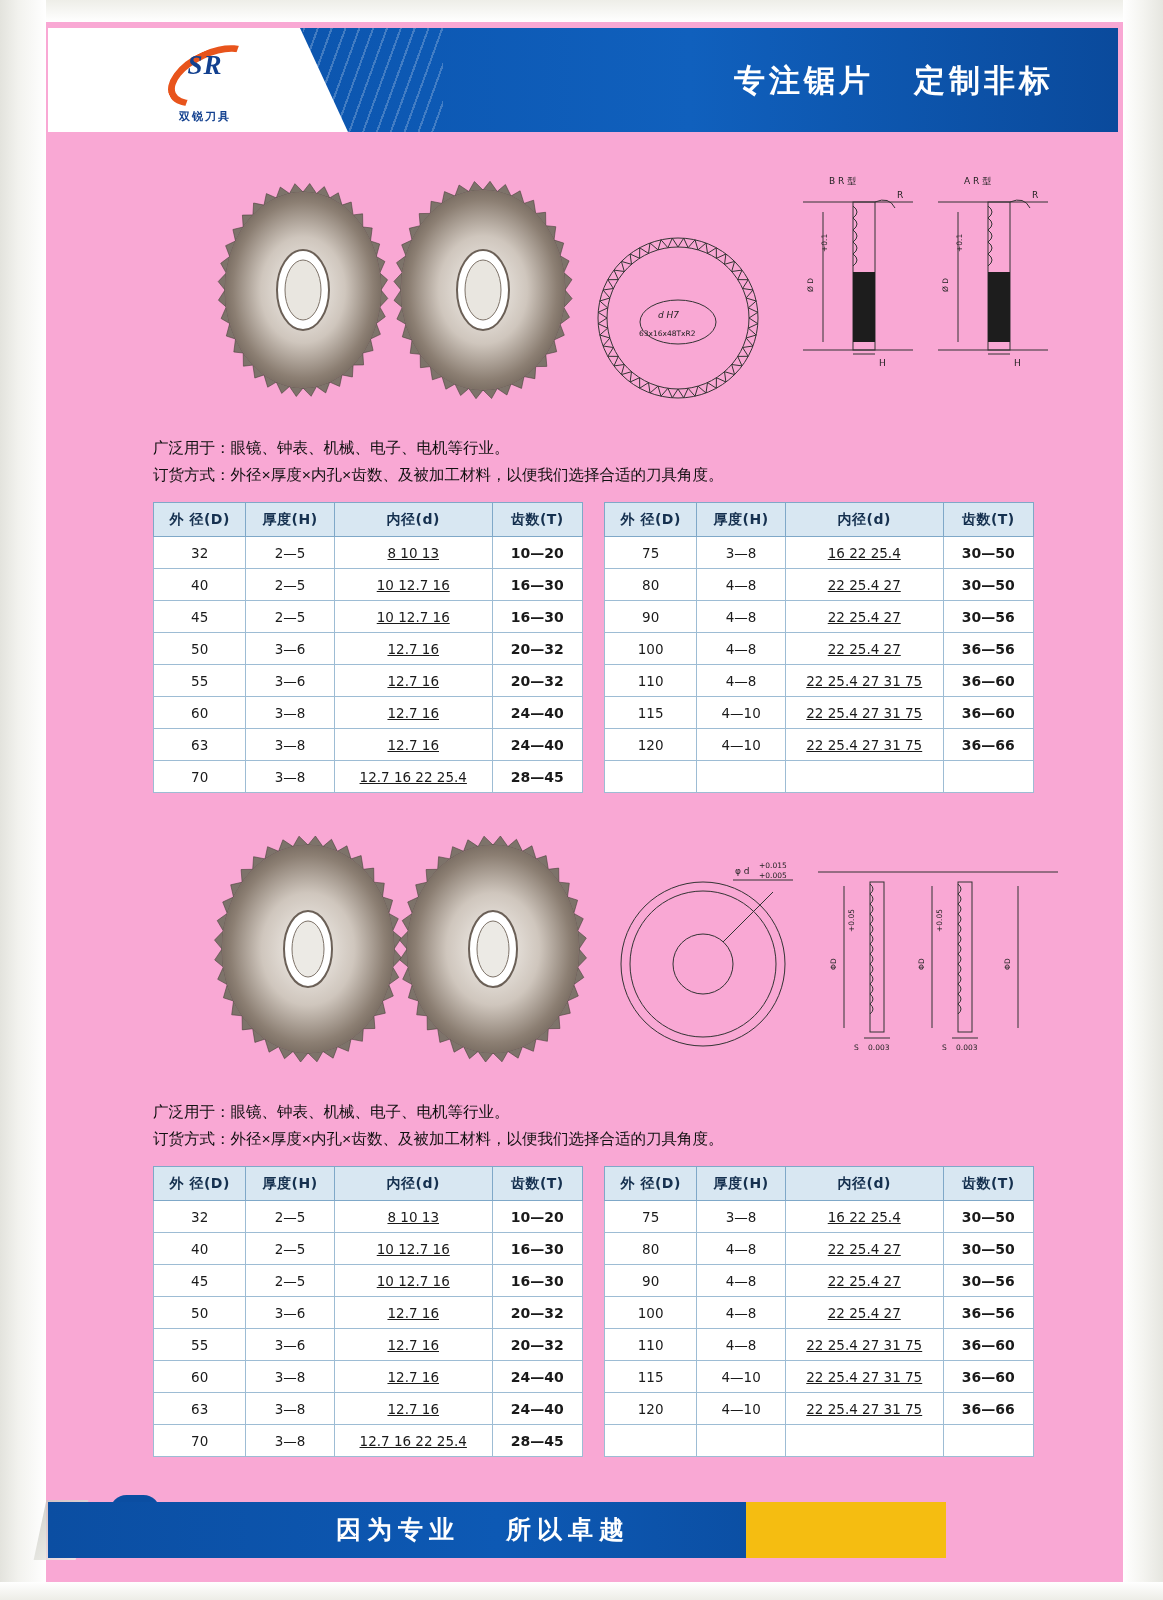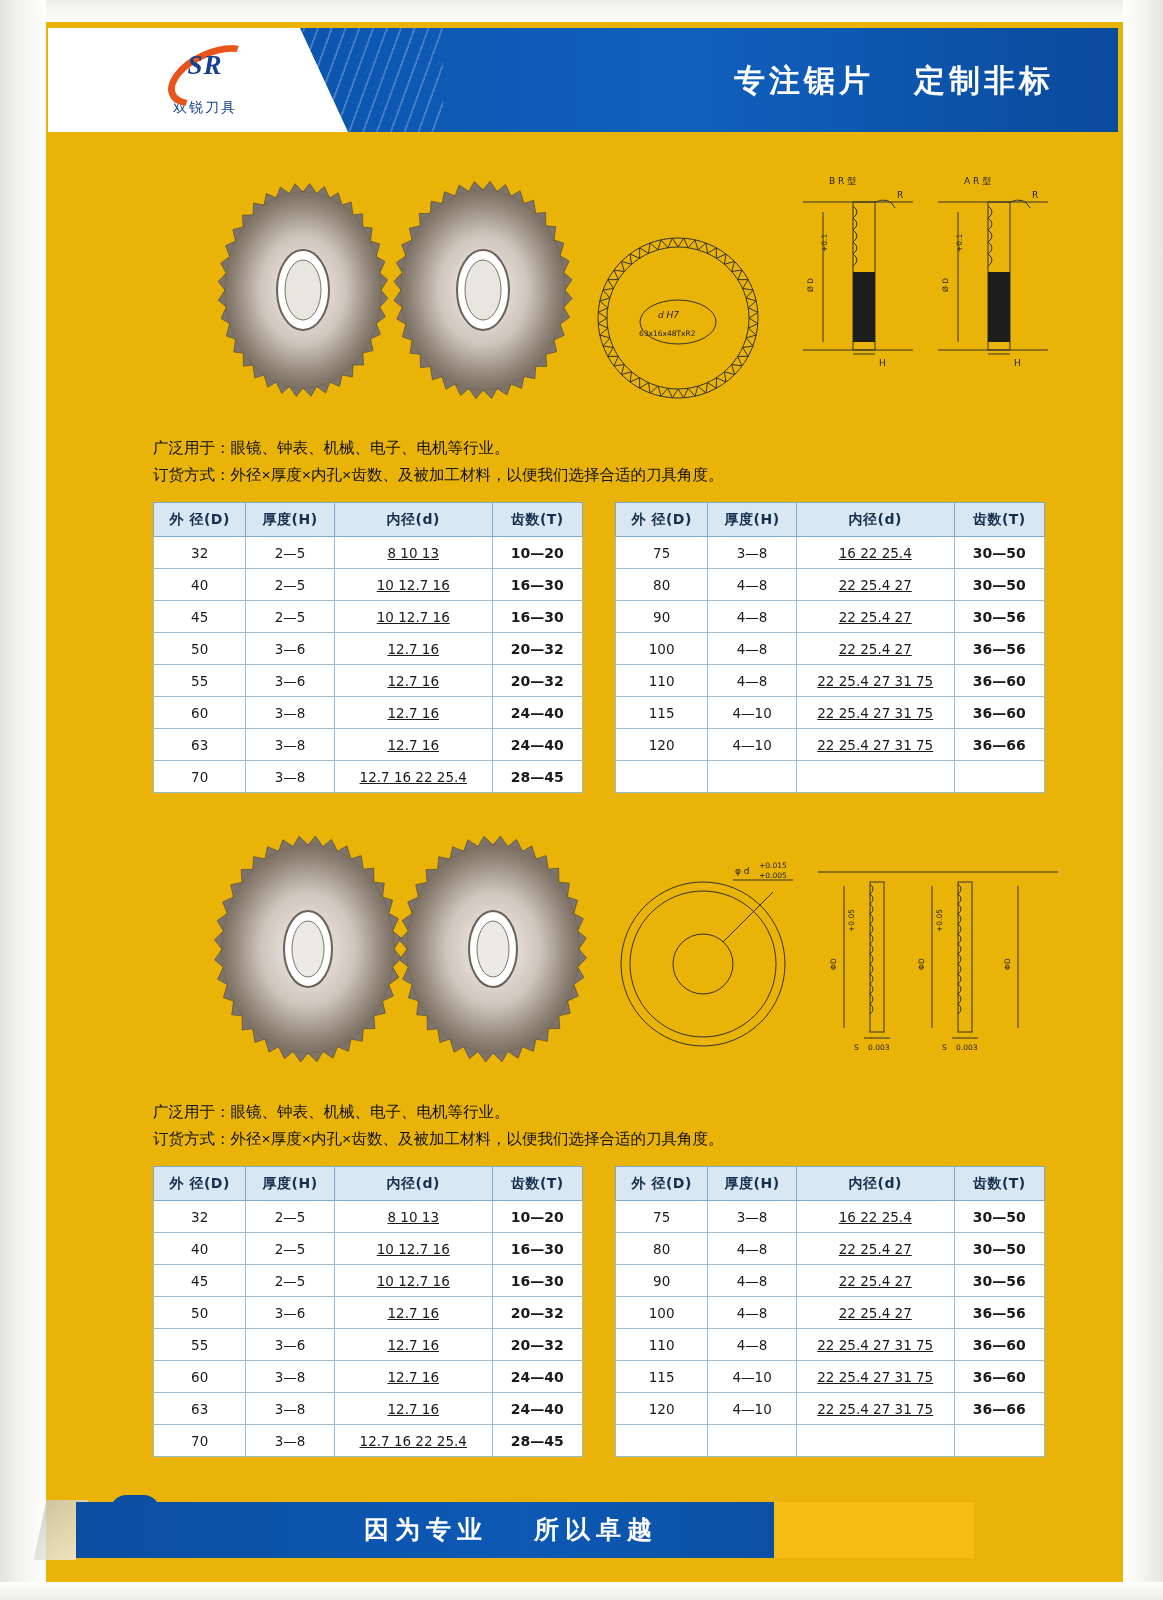--- a/index.html
+++ b/index.html
@@ -5,21 +5,21 @@
   html,body{margin:0;padding:0;}
   body{
     width:1163px;height:1600px;
     background:#fdfdfb;
     font-family:"Liberation Sans","DejaVu Sans",sans-serif;
     position:relative;
     overflow:hidden;
   }
   .page{
     position:absolute;inset:0;
-    background:#eab308;
+    background:#f9a8d4;
   }
   
   .edge-left{position:absolute;left:0;top:0;width:46px;height:100%;
     background:linear-gradient(90deg,#e3e3dd 0%,#f2f2ee 40%,#ffffff 100%);}
   .edge-right{position:absolute;right:0;top:0;width:40px;height:100%;
     background:linear-gradient(270deg,#e6e6e0 0%,#f4f4f0 50%,#ffffff 100%);}
   .edge-top{position:absolute;left:0;top:0;width:100%;height:22px;
     background:linear-gradient(180deg,#eeeee8 0%,#ffffff 100%);}
   .edge-bottom{position:absolute;left:0;bottom:0;width:100%;height:18px;
     background:linear-gradient(0deg,#ededE7 0%,#ffffff 100%);}
@@ -49,21 +49,21 @@
     border:7px solid #e8541c;border-radius:50%;
     border-right-color:transparent;border-bottom-color:transparent;
     transform:rotate(-25deg);
   }
   .logo-mark .sr{
     position:absolute;left:0;top:2px;width:92px;text-align:center;
     font-family:"Liberation Serif",serif;font-weight:bold;font-style:italic;
     font-size:27px;color:#12408f;letter-spacing:1px;
   }
   .logo-text{
-    margin-top:7px;font-size:14px;color:#12408f;font-weight:normal;letter-spacing:2px;
+    margin-top:17px;font-size:11px;color:#12408f;font-weight:bold;letter-spacing:2px;
   }
   .header-title{
     position:absolute;right:64px;top:0;height:100px;line-height:104px;
     color:#ffffff;font-size:31px;font-weight:bold;letter-spacing:4px;
     font-family:"DejaVu Sans","Liberation Sans",sans-serif;
   }
   .header-title .gap{display:inline-block;width:40px;}
 
   
   .section{position:absolute;left:48px;width:1070px;}
@@ -72,21 +72,21 @@
 
   .figrow{position:relative;height:270px;}
   .blade{position:absolute;}
   .desc{
     margin-left:105px;margin-top:6px;
     font-size:15.5px;color:#111;line-height:27px;
     font-family:Liberation Mono, monospace;
   }
 
   
-  .tables{margin-left:105px;margin-top:12px;display:flex;gap:32px;}
+  .tables{margin-left:105px;margin-top:12px;display:flex;gap:21px;}
   table{border-collapse:collapse;font-family:"DejaVu Sans","Liberation Sans",sans-serif;}
   table.tbl{width:430px;}
   .tbl th{
     background:#d8e7f2;border:1px solid #7fa8c8;
     font-size:14px;font-weight:bold;color:#15304f;height:31px;
     letter-spacing:.5px;
   }
   .tbl td{
     border:1px solid #9dbcd4;height:29px;text-align:center;
     font-size:13.5px;color:#1a1a1a;background:#ffffff;
@@ -95,21 +95,20 @@
   .tbl td.c2{width:88px;}
   .tbl td.c3{width:160px;text-decoration:underline;}
   .tbl td.c4{width:90px;font-weight:bold;font-size:14px;}
   .tbl th.c4{width:90px;margin-top:18px;}
   .tbl td.empty{height:29px;}
 
   
   .footer{
     position:absolute;left:48px;bottom:42px;width:898px;height:56px;
     background:linear-gradient(90deg,#0b4ea2 0%,#0d59b4 50%,#0b4ea2 82%,#0b4ea2 82%);
-    margin-left:28px;
   }
   .footer .yellow{
     position:absolute;right:0;top:0;width:200px;height:56px;background:#f5bd11;
   }
   .footer-slogan{
     position:absolute;left:0;top:0;width:870px;height:56px;line-height:56px;
     text-align:center;color:#ffffff;font-size:25px;font-weight:bold;letter-spacing:6px;
     font-family:"DejaVu Sans","Liberation Sans",sans-serif;
   }
   .footer-slogan .gap{display:inline-block;width:46px;}

